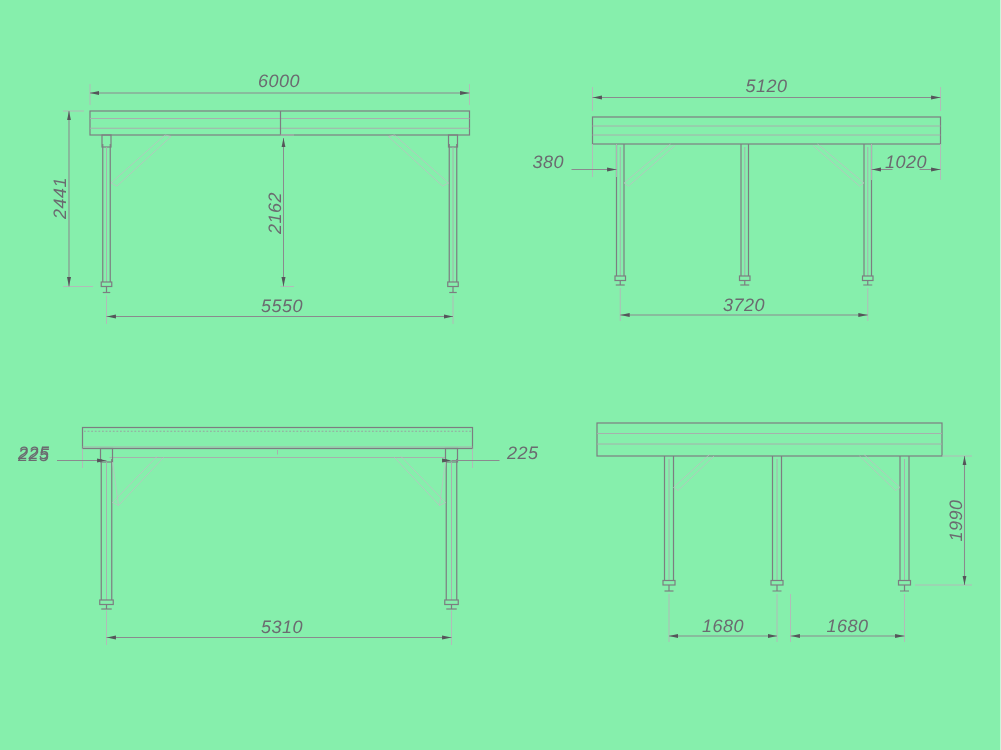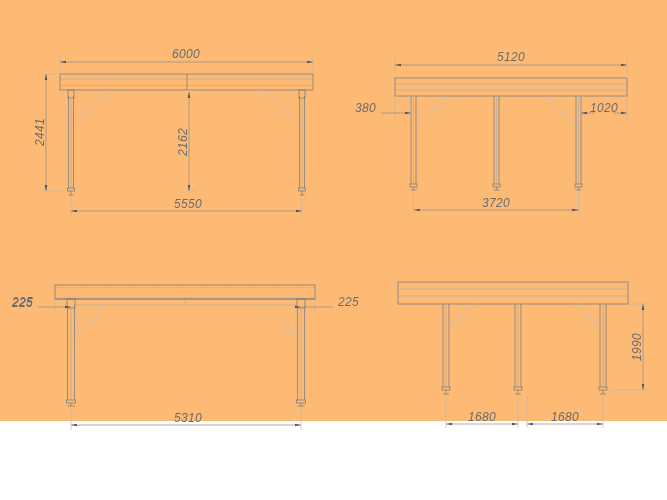--- a/index.html
+++ b/index.html
@@ -9,22 +9,22 @@
   }
   body {
     width: 667px;
     height: 500px;
     overflow: hidden;
     font-family: "Liberation Sans", sans-serif;
   }
   #drawing-root {
     position: relative;
     width: 667px;
-    height: 421px;
-    background: #fdba74;
+    height: 500px;
+    background: #86efac;
   }
   svg.sheet {
     display: block;
     width: 667px;
     height: 500px;
   }
   
   .obj      { stroke: #7d7d80; stroke-width: 0.8; fill: none; }
   .thin     { stroke: #a9a9ad; stroke-width: 0.6; fill: none; }
   .vthin    { stroke: #bdbdc1; stroke-width: 0.5; fill: none; }

